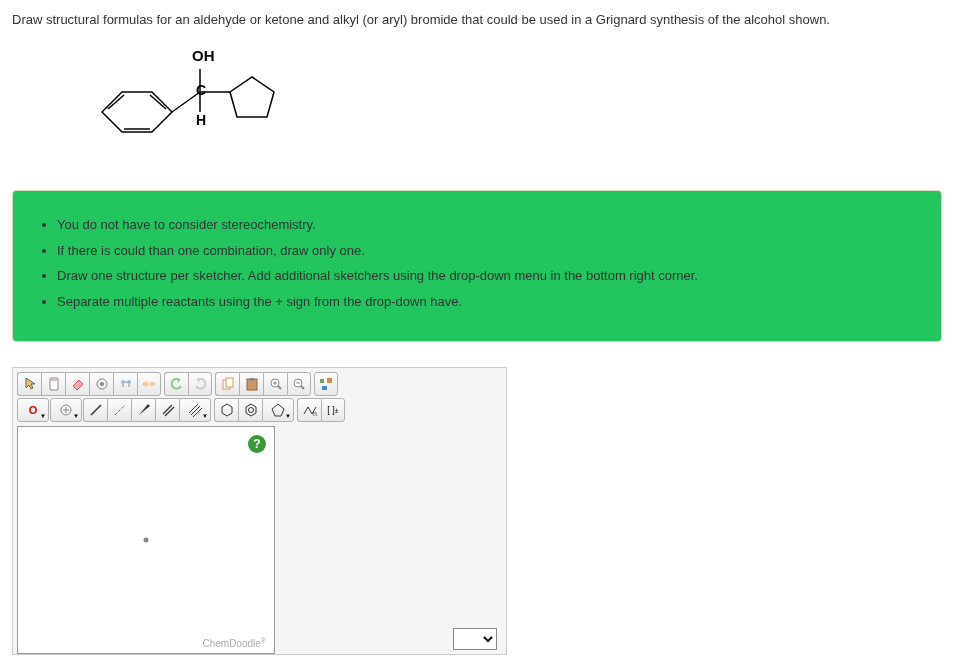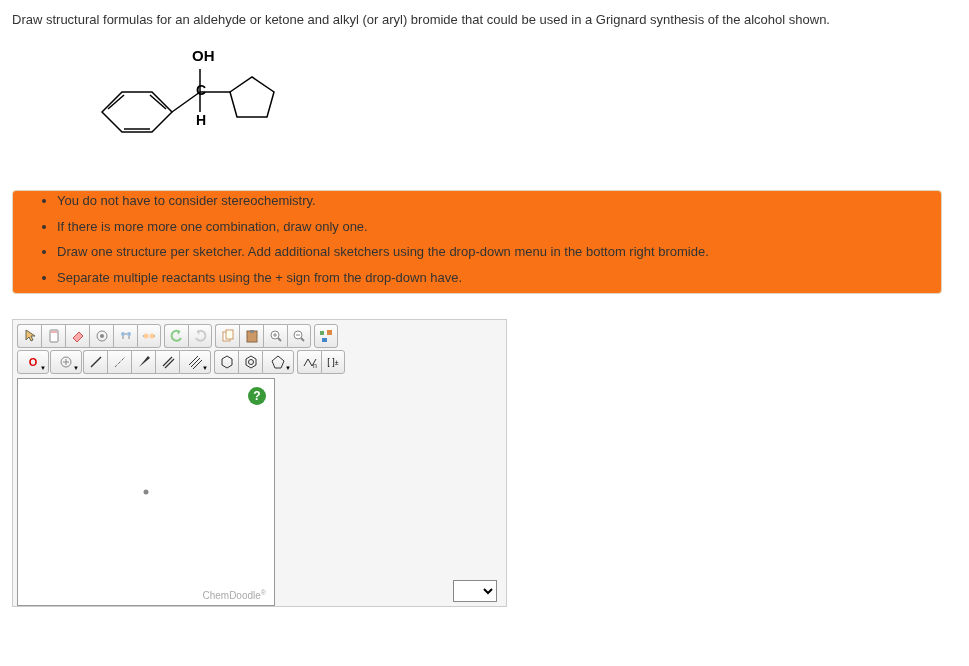--- a/index.html
+++ b/index.html
@@ -13,23 +13,23 @@
     .question-text {
       margin-bottom: 0;
       color: #333;
     }
     .structure-image {
       margin: 10px 0 20px 60px;
       font-weight: bold;
     }
     .hints-box {
       border: 1px solid #e0d8c0;
-      background: #f97316;
+      background: #22c55e;
       border-radius: 4px;
-      padding: 0 20px;
+      padding: 24px 20px;
       margin: 10px 0 25px 0;
       max-width: 930px;
     }
     .hints-box ul {
       list-style: disc;
       padding-left: 24px;
     }
     .hints-box li {
       margin-bottom: 6px;
       line-height: 1.5;
@@ -160,22 +160,22 @@
     </g>
     <text x="120" y="24" font-size="15" font-family="Arial" fill="#000">OH</text>
     <text x="124" y="58" font-size="14" font-family="Arial" fill="#000">C</text>
     <text x="124" y="88" font-size="14" font-family="Arial" fill="#000">H</text>
   </svg>
 </div>
 
 <div class="hints-box">
   <ul>
     <li>You do not have to consider stereochemistry.</li>
-    <li>If there is more more one combination, draw only one.</li>
-    <li>Draw one structure per sketcher. Add additional sketchers using the drop-down menu in the bottom right bromide.</li>
+    <li>If there is could than one combination, draw only one.</li>
+    <li>Draw one structure per sketcher. Add additional sketchers using the drop-down menu in the bottom right corner.</li>
     <li>Separate multiple reactants using the + sign from the drop-down have.</li>
   </ul>
 </div>
 
 <div class="sketcher-panel">
 
   <div class="toolbar-row">
     <div class="tool-group">
       <button class="tool-btn">
         <svg class="icon-svg" viewBox="0 0 16 16">

